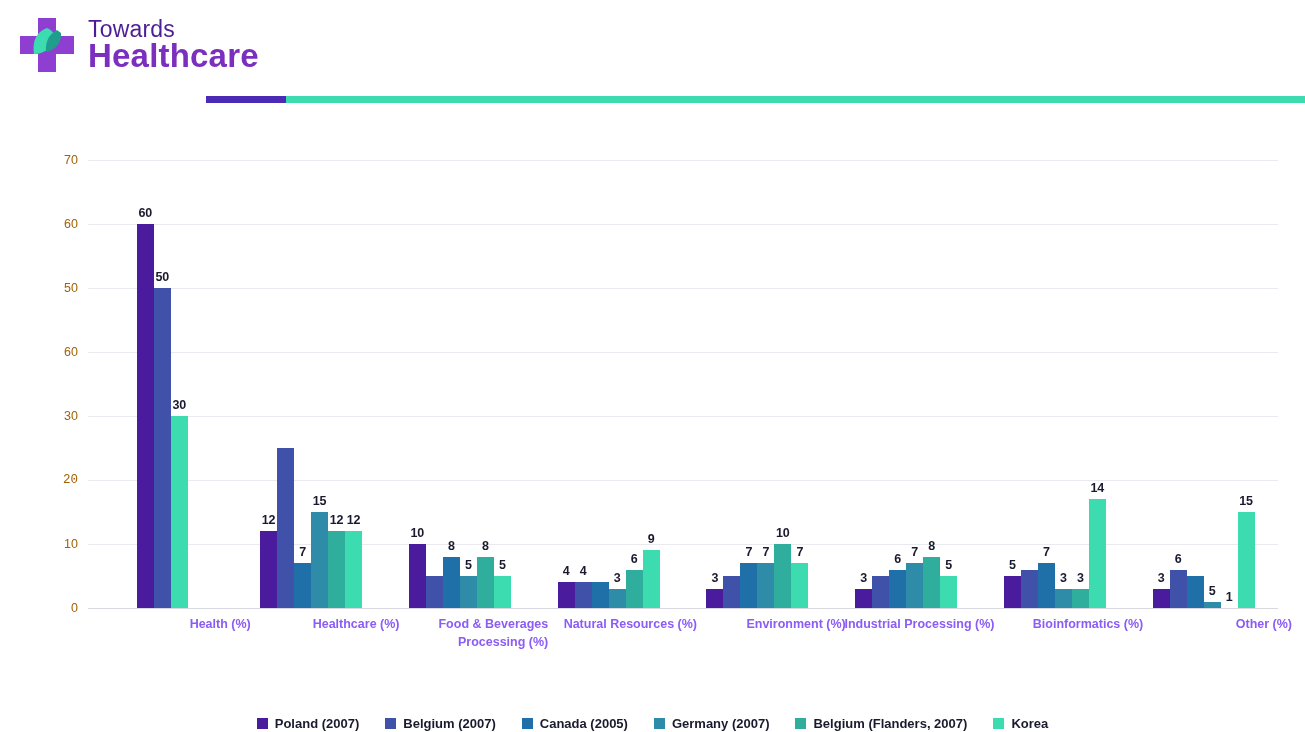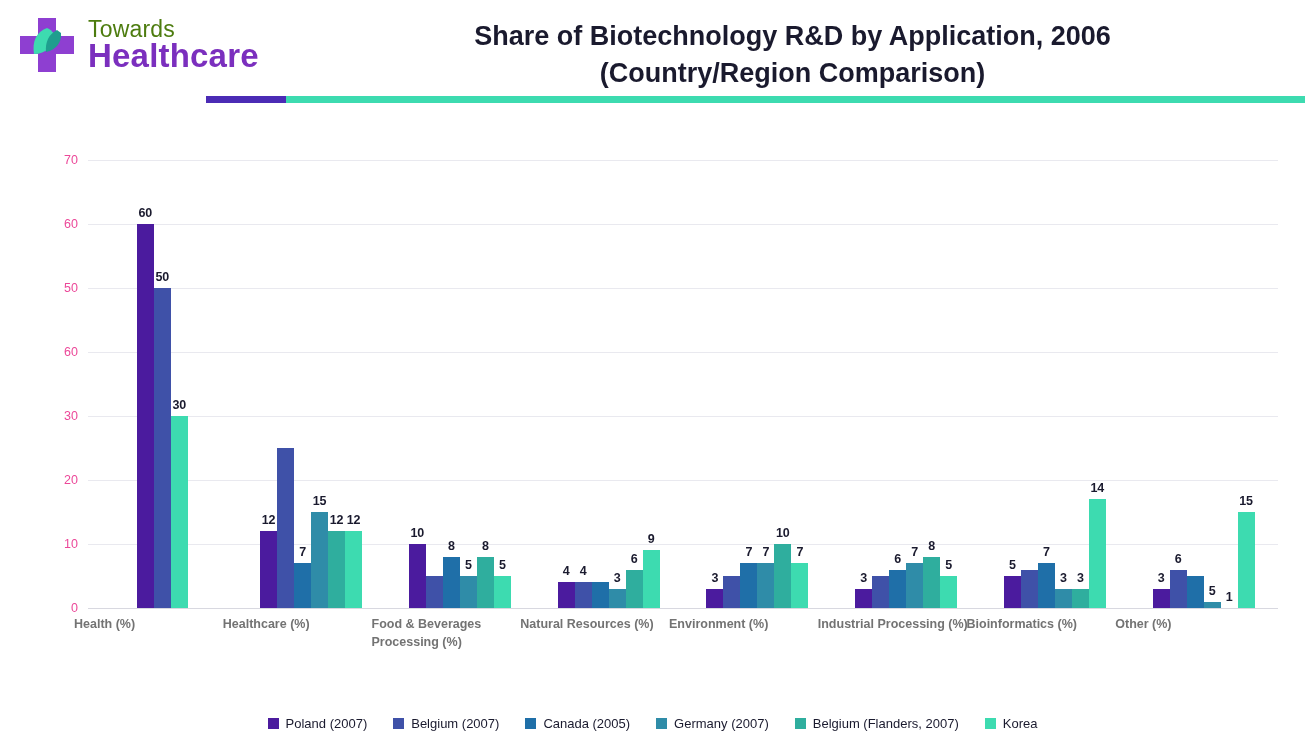--- a/index.html
+++ b/index.html
@@ -31,21 +31,21 @@
   #logo-mark {
     position: relative;
     width: 62px;
     height: 62px;
   }
   #logo-text {
     line-height: 1.05;
   }
   #logo-text .l1 {
     font-size: 23px;
-    color: #4d7c0f;
+    color: #4c1d95;
     font-weight: 400;
     letter-spacing: .2px;
   }
   #logo-text .l2 {
     font-size: 33px;
     color: #7b2fbe;
     font-weight: bold;
     letter-spacing: .2px;
     margin-top: -2px;
   }
@@ -112,21 +112,21 @@
     left: 0;
     right: 0;
     height: 1px;
     background: #e9e9ef;
   }
   .axis-label {
     position: absolute;
     right: calc(100% + 10px);
     transform: translateY(-50%);
     font-size: 12.5px;
-    color: #ec4899;
+    color: #a16207;
     white-space: nowrap;
   }
   #x-axis-line {
     position: absolute;
     left: 0;
     right: 0;
     top: 448px;
     height: 1px;
     background: #d8d8e0;
   }
@@ -172,23 +172,23 @@
     font-weight: bold;
     color: #1a1a2e;
     white-space: nowrap;
   }
 
   .group-label {
     position: absolute;
     top: 456px;
     left: -14px;
     right: -14px;
-    text-align: left;
+    text-align: right;
     font-size: 12.5px;
-    color: #737373;
+    color: #8b5cf6;
     font-weight: bold;
     line-height: 1.42;
   }
 
   
   #legend {
     position: absolute;
     left: 0;
     right: 0;
     top: 612px;
@@ -201,21 +201,21 @@
     display: flex;
     align-items: center;
     gap: 7px;
   }
   .legend-swatch {
     width: 11px;
     height: 11px;
   }
   .legend-label {
     font-size: 13px;
-    font-weight: normal;
+    font-weight: bold;
     color: #1a1a2e;
     white-space: nowrap;
   }
 </style>
 </head>
 <body>
 
 <div id="header">
 
   <div id="logo-block">
@@ -225,39 +225,35 @@
         <path d="M31 14 C20 18, 16 28, 18 40 C30 40, 38 32, 38 20 C36 17, 34 15, 31 14 Z" fill="#3ddbb0"></path>
         <path d="M41 16 C33 20, 29 28, 30 38 C40 36, 46 28, 45 19 Z" fill="#1f9e8e"></path>
       </svg>
     </div>
     <div id="logo-text">
       <div class="l1">Towards</div>
       <div class="l2">Healthcare</div>
     </div>
   </div>
 
-  <div id="title-block">
-    <div class="t1">Share of Biotechnology R&amp;D by Application, 2006</div>
-    <div class="t2">(Country/Region Comparison)</div>
-  </div>
 
   <div id="accent-bar"></div>
   <div id="accent-bar-dark"></div>
 </div>
 
 <div id="chart-wrap">
   <div id="plot">
     <div id="plot-inner">
       <div id="gridlines">
           <div class="gridline" style="top: 448px;"></div>
           <div class="axis-label" style="top: 448px;">0</div>
           <div class="gridline" style="top: 384px;"></div>
           <div class="axis-label" style="top: 384px;">10</div>
           <div class="gridline" style="top: 320px;"></div>
-          <div class="axis-label" style="top: 320px;">20</div>
+          <div class="axis-label" style="top: 320px; font-family: Liberation Mono, monospace;">20</div>
           <div class="gridline" style="top: 256px;"></div>
           <div class="axis-label" style="top: 256px;">30</div>
           <div class="gridline" style="top: 192px;"></div>
           <div class="axis-label" style="top: 192px;">60</div>
           <div class="gridline" style="top: 128px;"></div>
           <div class="axis-label" style="top: 128px;">50</div>
           <div class="gridline" style="top: 64px;"></div>
           <div class="axis-label" style="top: 64px;">60</div>
           <div class="gridline" style="top: 0px;"></div>
           <div class="axis-label" style="top: 0px;">70</div>

